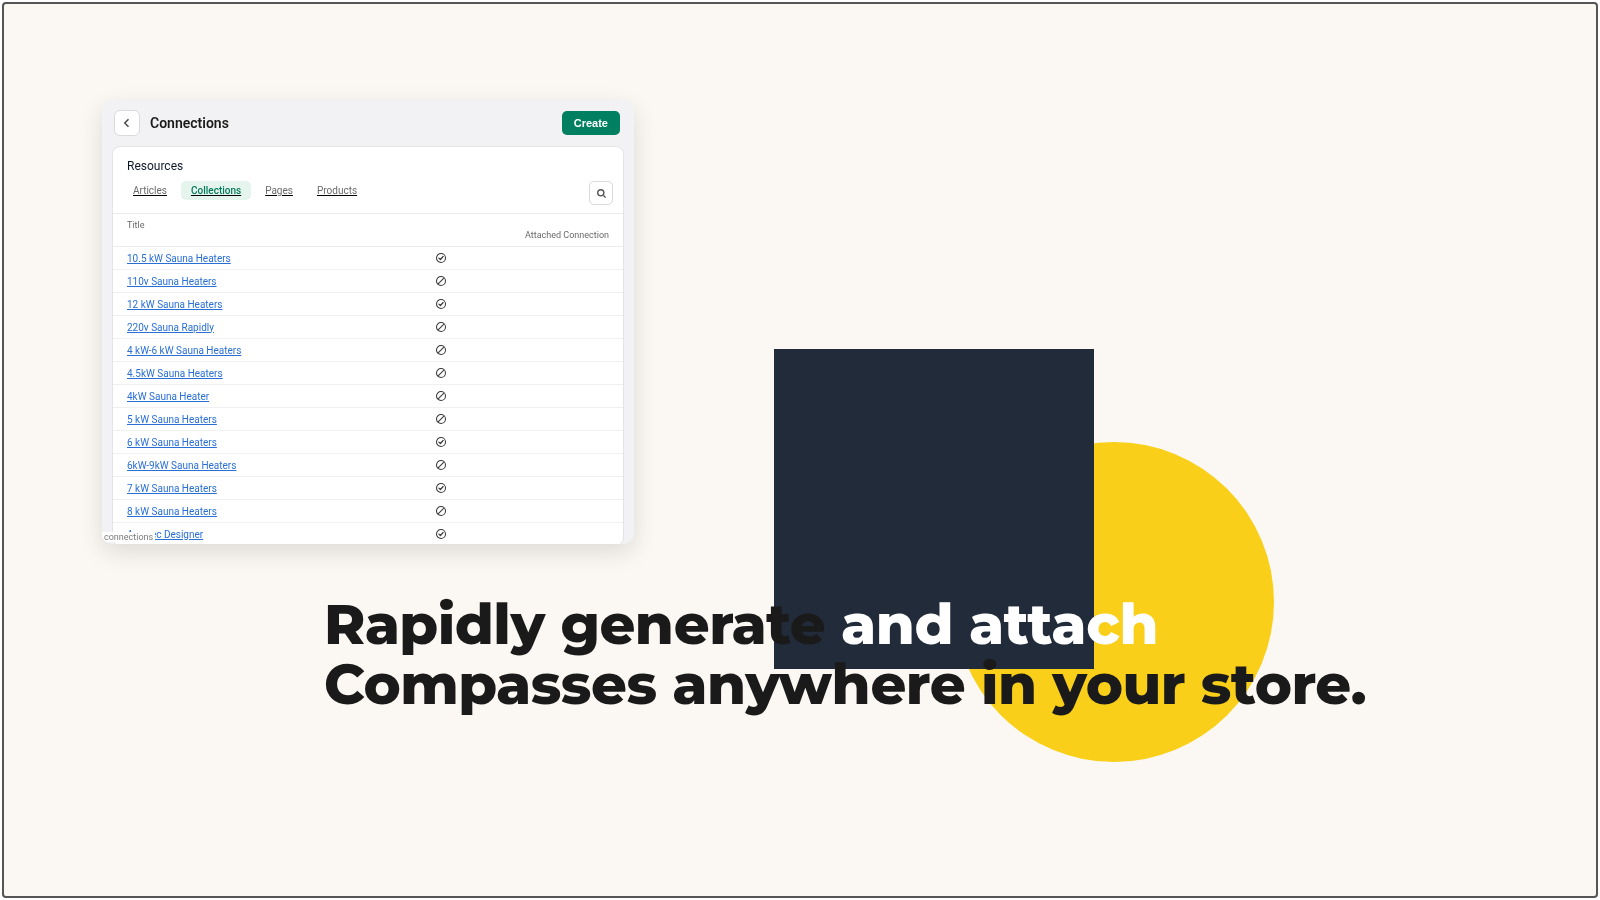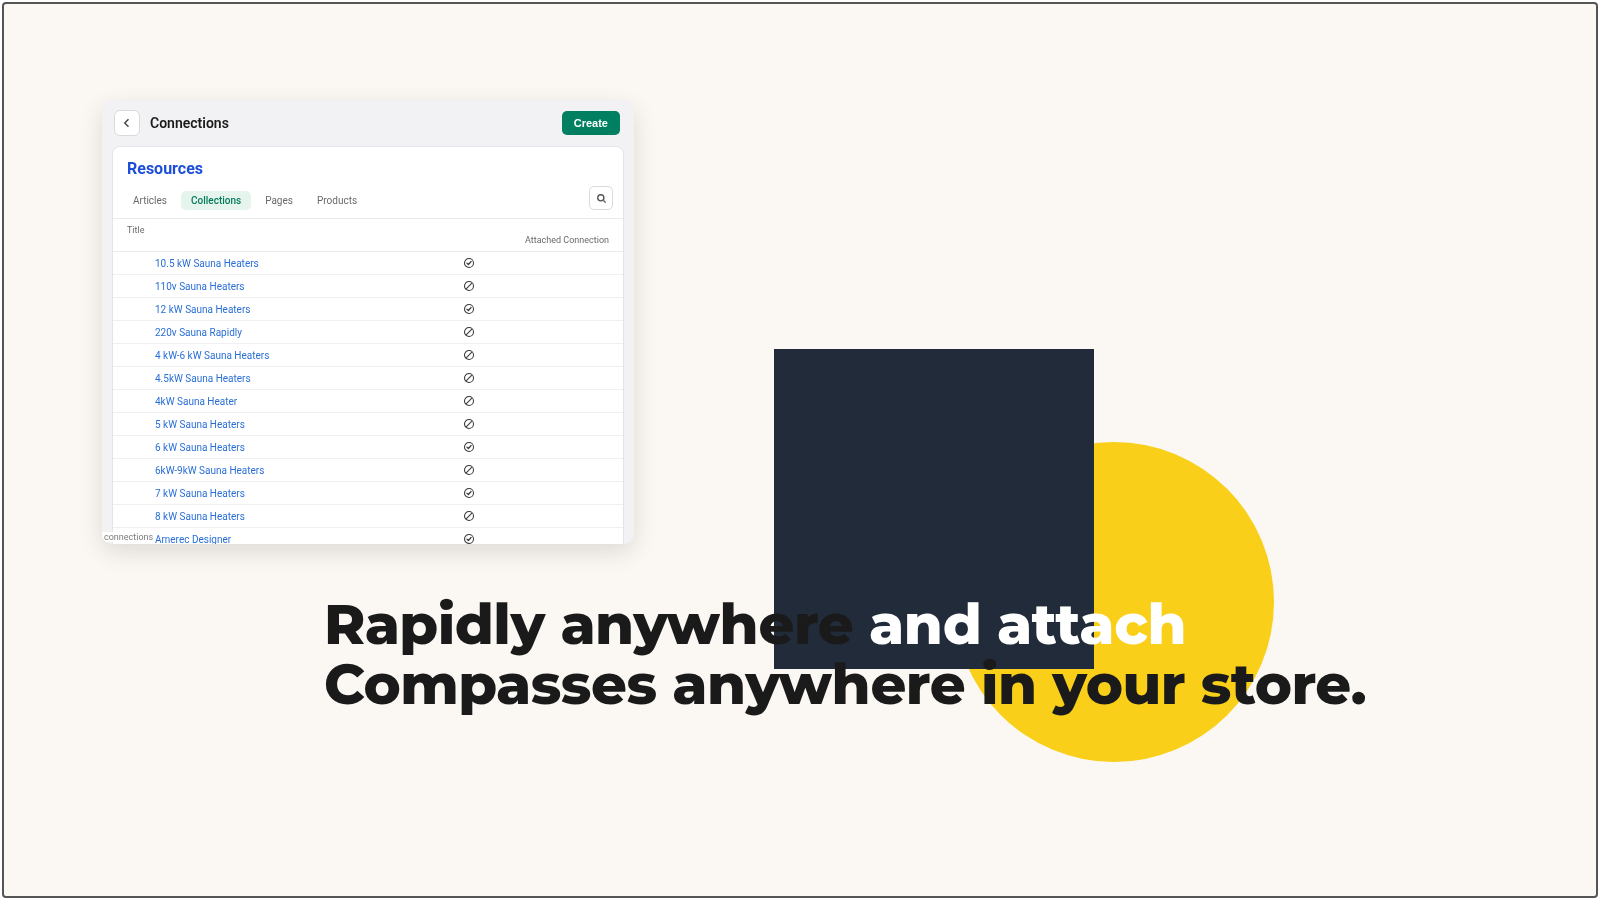--- a/index.html
+++ b/index.html
@@ -98,31 +98,32 @@
   }
 
   .card {
     background: #fff;
     margin: 0 10px;
     border-radius: 8px;
     border: 1px solid #e4e4e8;
     overflow: hidden;
   }
   .card-title {
-    font-size: 16px;
-    font-weight: 700;
-    color: #1d4ed8;
+    font-size: 12px;
+    font-weight: 400;
+    color: #0f172a;
     padding: 12px 14px 8px;
   }
   .tabs-row {
     display: flex;
-    align-items: flex-end;
+    align-items: flex-start;
     padding: 0 10px 8px;
     gap: 4px;
     border-bottom: 1px solid #eaeaec;
+    text-decoration: underline;
   }
   .tab {
     font-size: 10px;
     color: #6a6a6a;
     padding: 4px 10px;
     border-radius: 5px;
     cursor: pointer;
   }
   .tab.active {
     background: #e6f4ee;
@@ -156,22 +157,22 @@
     display: flex;
     align-items: center;
     padding: 5px 14px;
     border-bottom: 1px solid #f0f0f2;
     font-size: 10px;
   }
   .row:last-child { border-bottom: none; }
   .row-title {
     flex: 0 0 64%;
     color: #2a6fd6;
-    cursor: pointer;
-    margin-left: 28px;
+    text-decoration: underline;
+    cursor: pointer;
   }
   .row-status {
     flex: 0 0 36%;
     display: flex;
     align-items: center;
   }
   .icon-cell svg { width: 12px; height: 12px; }
 
   .bottom-tag {
     position: absolute;
@@ -186,21 +187,21 @@
 </head>
 <body>
 
 <div class="frame">
 
   <div class="circle-yellow"></div>
   <div class="square-navy"></div>
 
   <div class="headline">
     <div>
-      <span>Rapidly anywhere </span><span class="white">and attach</span>
+      <span>Rapidly generate </span><span class="white">and attach</span>
     </div>
     <div>Compasses anywhere in your store.</div>
   </div>
 
   <div class="app">
     <div class="app-header">
       <div class="back-btn">
         <span>
           <svg viewBox="0 0 16 16">
               <path d="M10 3 L5 8 L10 13"></path>

